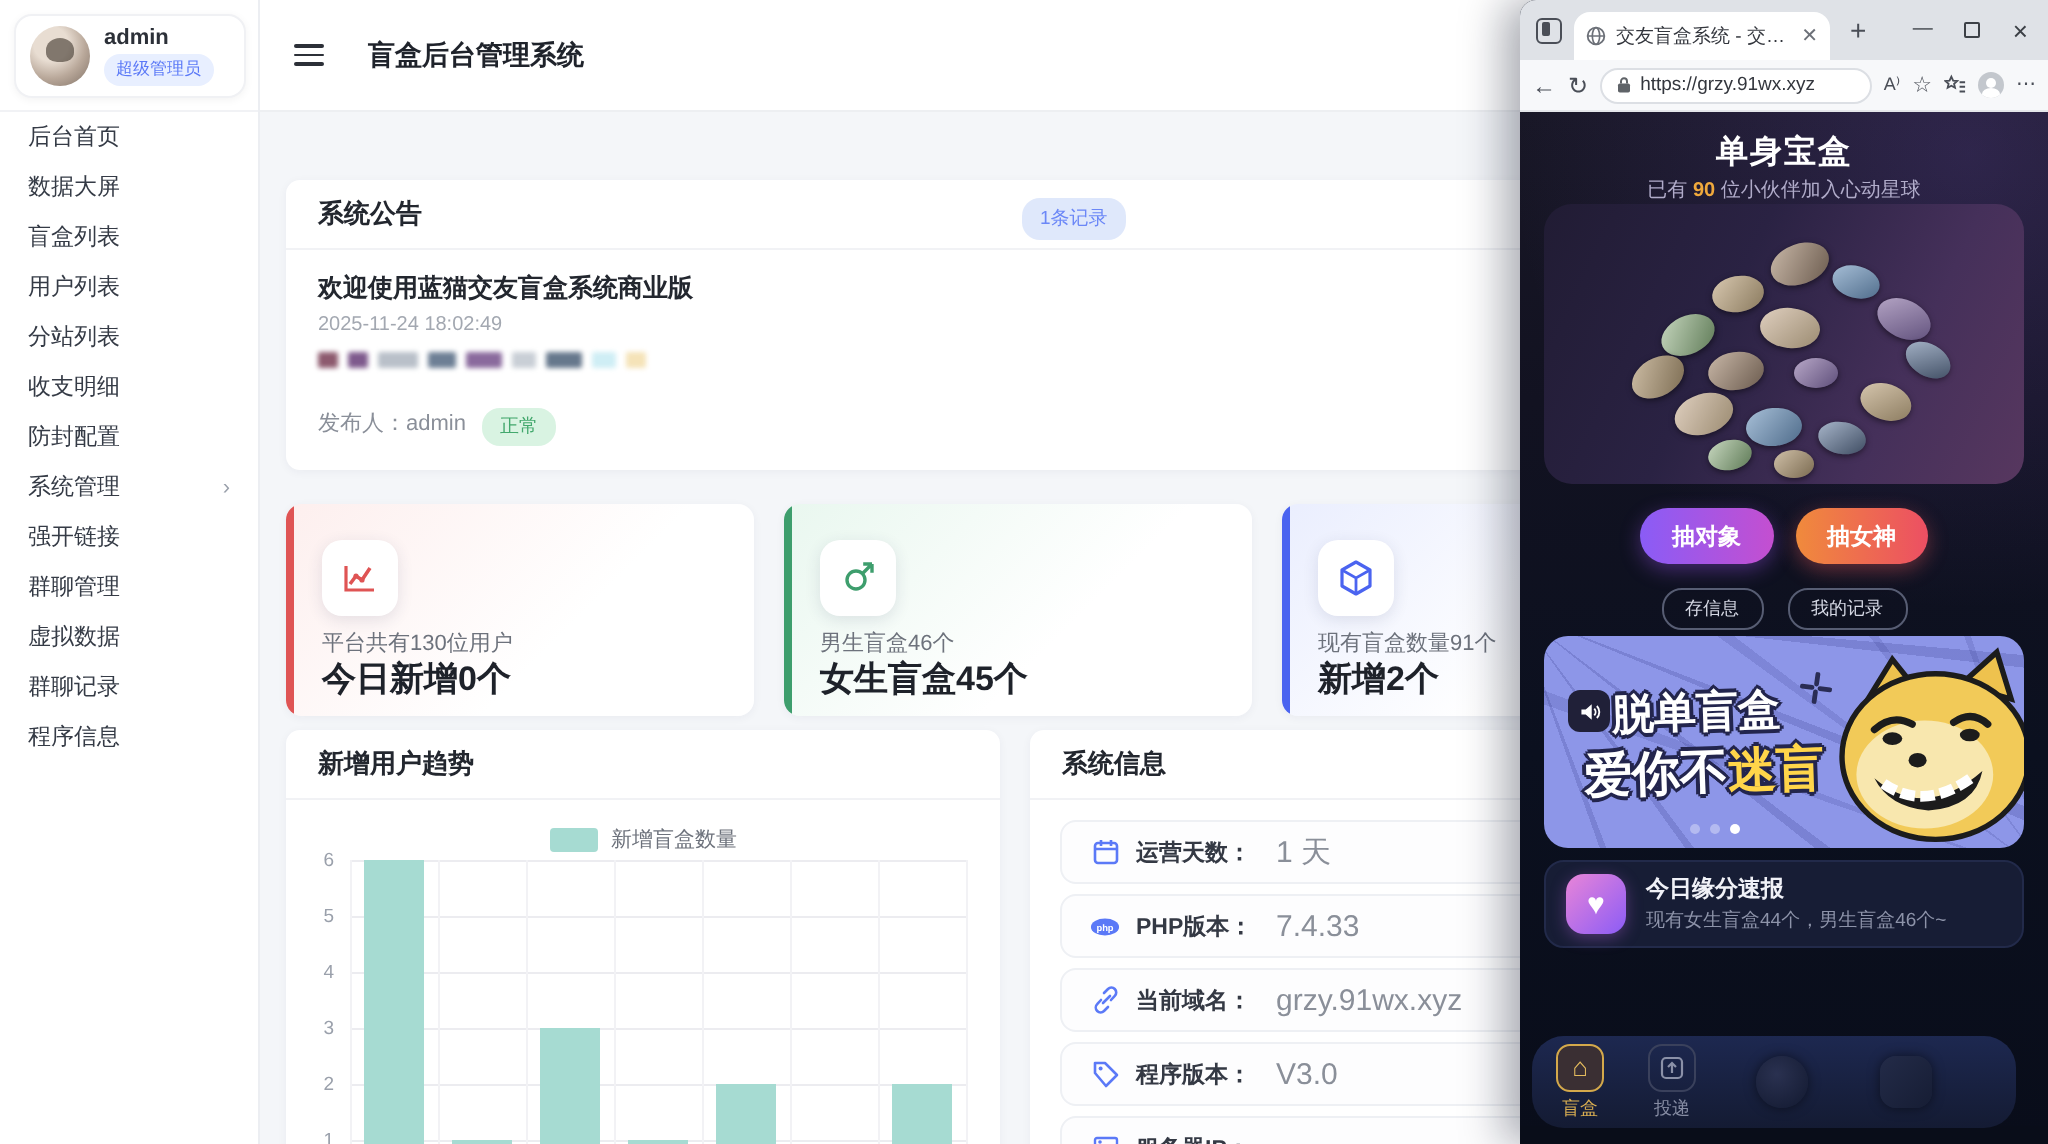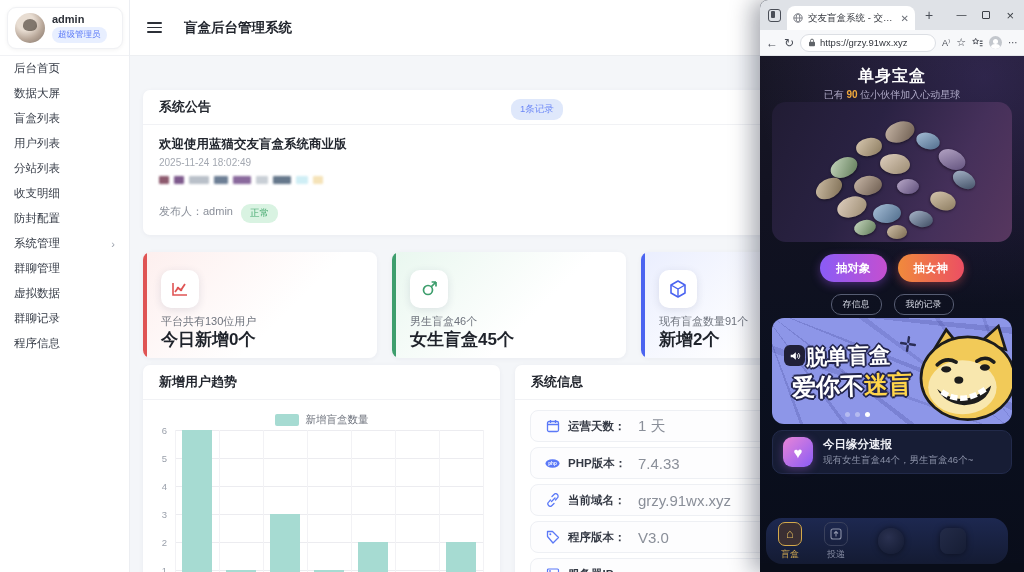--- a/index.html
+++ b/index.html
@@ -174,20 +174,23 @@
 
       <div class="side-item">
         <span>防封配置</span>
       </div>
 
       <div class="side-item has-chev">
         <span>系统管理</span>
         <span class="chev">›</span>
       </div>
 
+      <div class="side-item">
+        <span>强开链接</span>
+      </div>
 
       <div class="side-item">
         <span>群聊管理</span>
       </div>
 
       <div class="side-item">
         <span>虚拟数据</span>
       </div>
 
       <div class="side-item">

